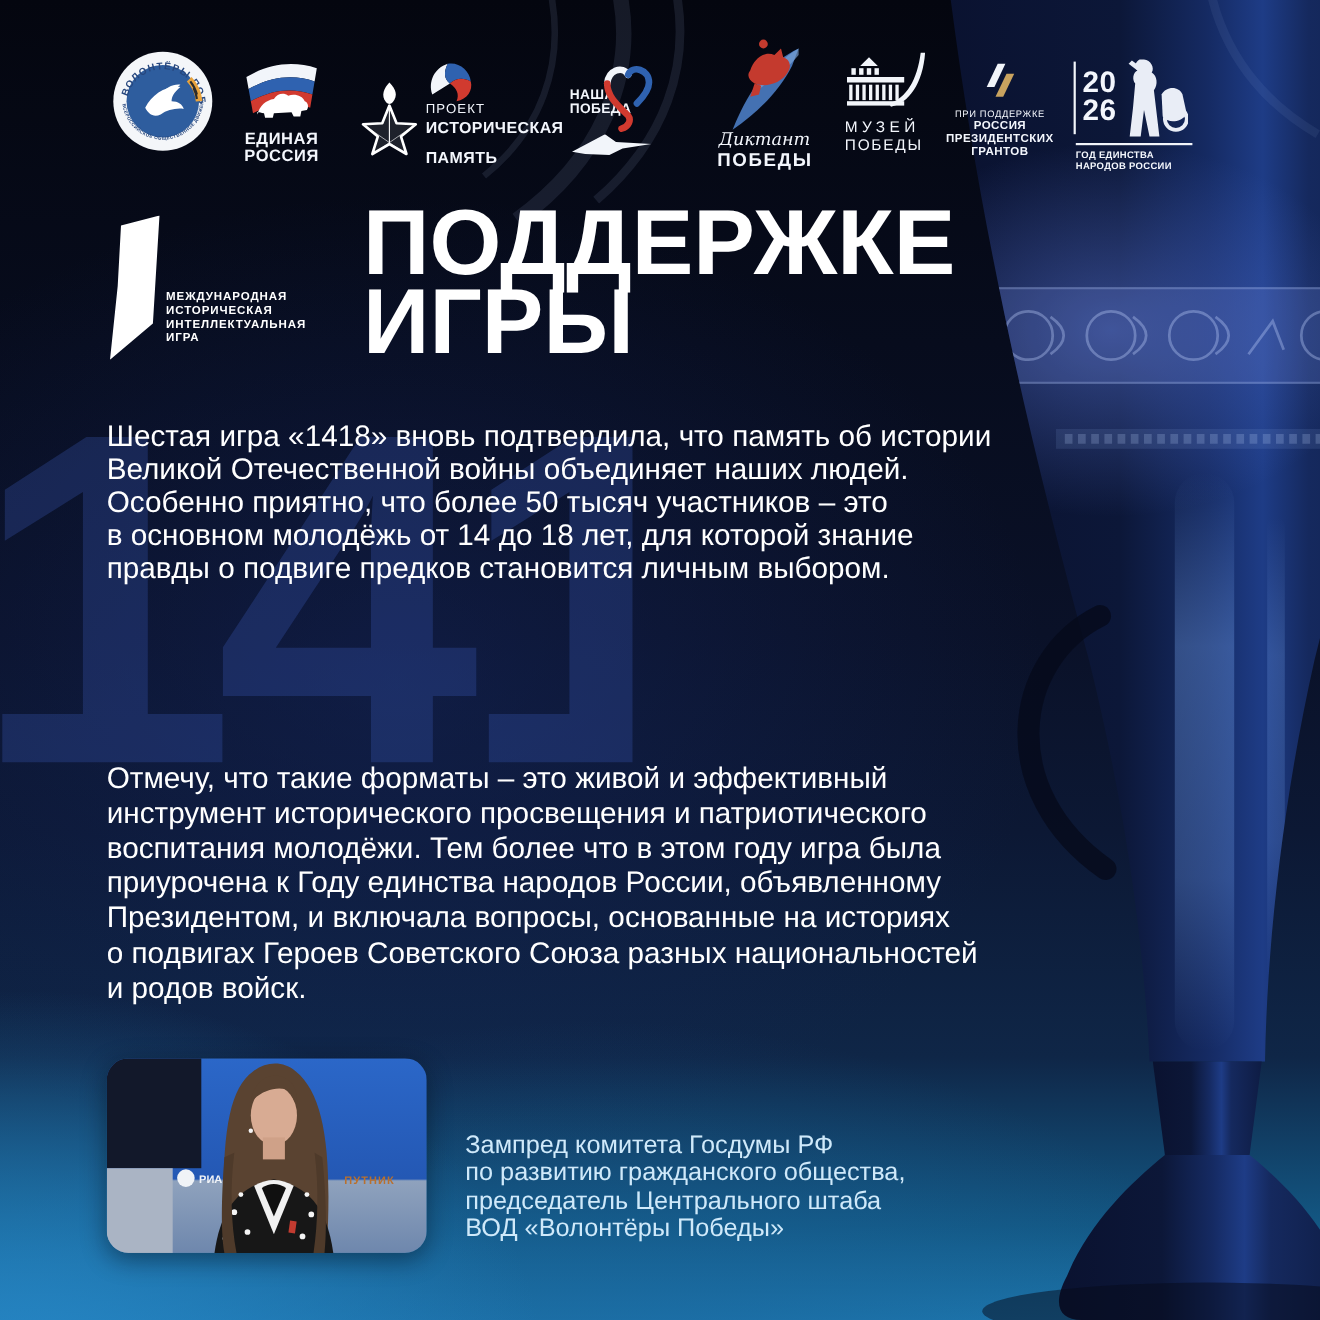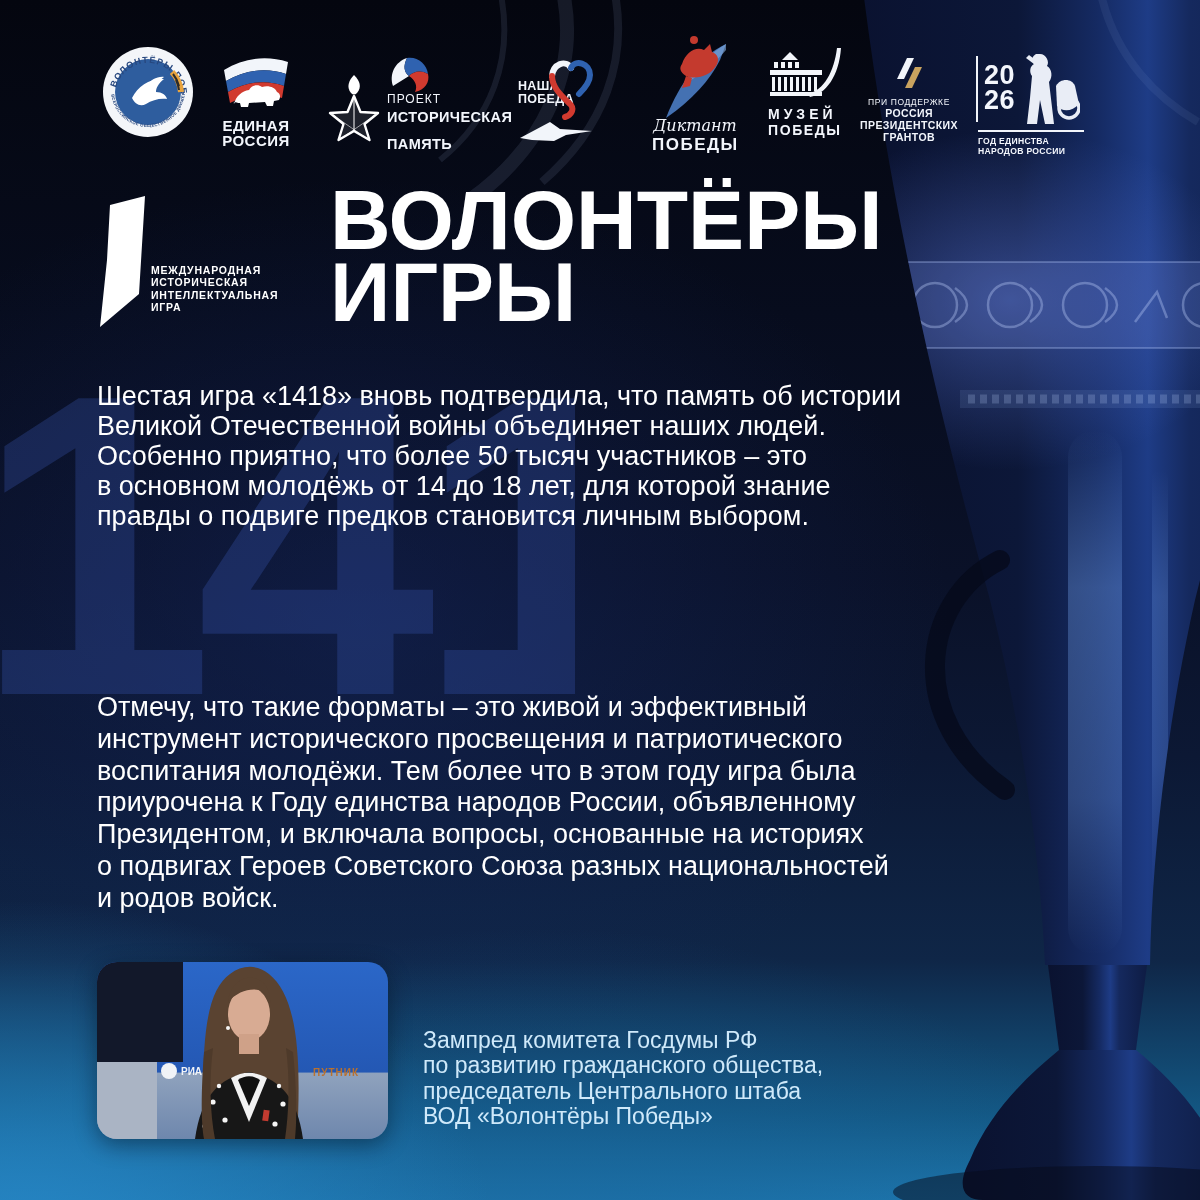--- a/index.html
+++ b/index.html
@@ -20,21 +20,21 @@
   .content{z-index:5;}
   
   .logo-item{z-index:6;}
   .lg-txt{color:#f3f6fc;}
   .er-name{font-size:15px;font-weight:700;line-height:15px;letter-spacing:.5px;text-align:center;}
   .hm-l1{font-size:12px;letter-spacing:1px;}
   .hm-l2{font-size:14.5px;font-weight:700;letter-spacing:.4px;}
   .np-name{font-size:12.5px;font-weight:700;line-height:13px;letter-spacing:.3px;}
   .dk-script{font-family:"DejaVu Serif",serif;font-style:italic;font-size:16px;}
   .dk-block{font-size:17px;font-weight:700;letter-spacing:1.5px;}
-  .mz-line{font-size:14px;font-weight:700;letter-spacing:4px;line-height:16px;}
+  .mz-line{font-size:14px;font-weight:400;letter-spacing:4px;line-height:16px;}
   .gr-small{font-size:8.5px;letter-spacing:.6px;}
   .gr-bold{font-size:10.5px;font-weight:700;letter-spacing:.4px;line-height:12px;}
   .y26-num{font-size:27px;font-weight:800;line-height:23px;letter-spacing:.5px;}
   .y26-cap{font-size:8.6px;font-weight:700;line-height:10px;letter-spacing:.3px;}
   
   .digits418{top:186px;left:144px;font-size:92px;font-weight:800;letter-spacing:-4px;line-height:92px;}
   .game-sub{top:264px;left:151px;font-size:10.5px;font-weight:700;line-height:12.4px;letter-spacing:.8px;}
   .page-title{top:184px;left:330px;font-size:84px;line-height:72px;font-weight:800;letter-spacing:0;}
   
   .p-intro{top:381px;left:97px;font-size:27px;line-height:30px;font-weight:400;width:980px;}
@@ -265,21 +265,21 @@
   </div>
 
   <svg class="abs content" style="top:196px;left:97px;" width="52" height="131" viewBox="0 0 52 131">
     <polygon points="13,9 48,0 42,98 3,131 10,64" fill="#fff"></polygon>
   </svg>
   <div class="abs content game-sub preline">МЕЖДУНАРОДНАЯ
 ИСТОРИЧЕСКАЯ
 ИНТЕЛЛЕКТУАЛЬНАЯ
 ИГРА</div>
 
-  <h1 class="abs content page-title" style="margin:0;"><span>ВОЛОНТЁРЫ</span><br><span>ИГРЫ</span></h1>
+  <h1 class="abs content page-title" style="margin:0;"><span>ПОДДЕРЖКЕ</span><br><span>ИГРЫ</span></h1>
 
   <p class="abs content p-intro preline" style="margin:0;">Шестая игра «1418» вновь подтвердила, что память об истории
 Великой Отечественной войны объединяет наших людей.
 Особенно приятно, что более 50 тысяч участников – это
 в основном молодёжь от 14 до 18 лет, для которой знание
 правды о подвиге предков становится личным выбором.</p>
   <p class="abs content p-detail preline" style="margin:0;">Отмечу, что такие форматы – это живой и эффективный
 инструмент исторического просвещения и патриотического
 воспитания молодёжи. Тем более что в этом году игра была
 приурочена к Году единства народов России, объявленному

